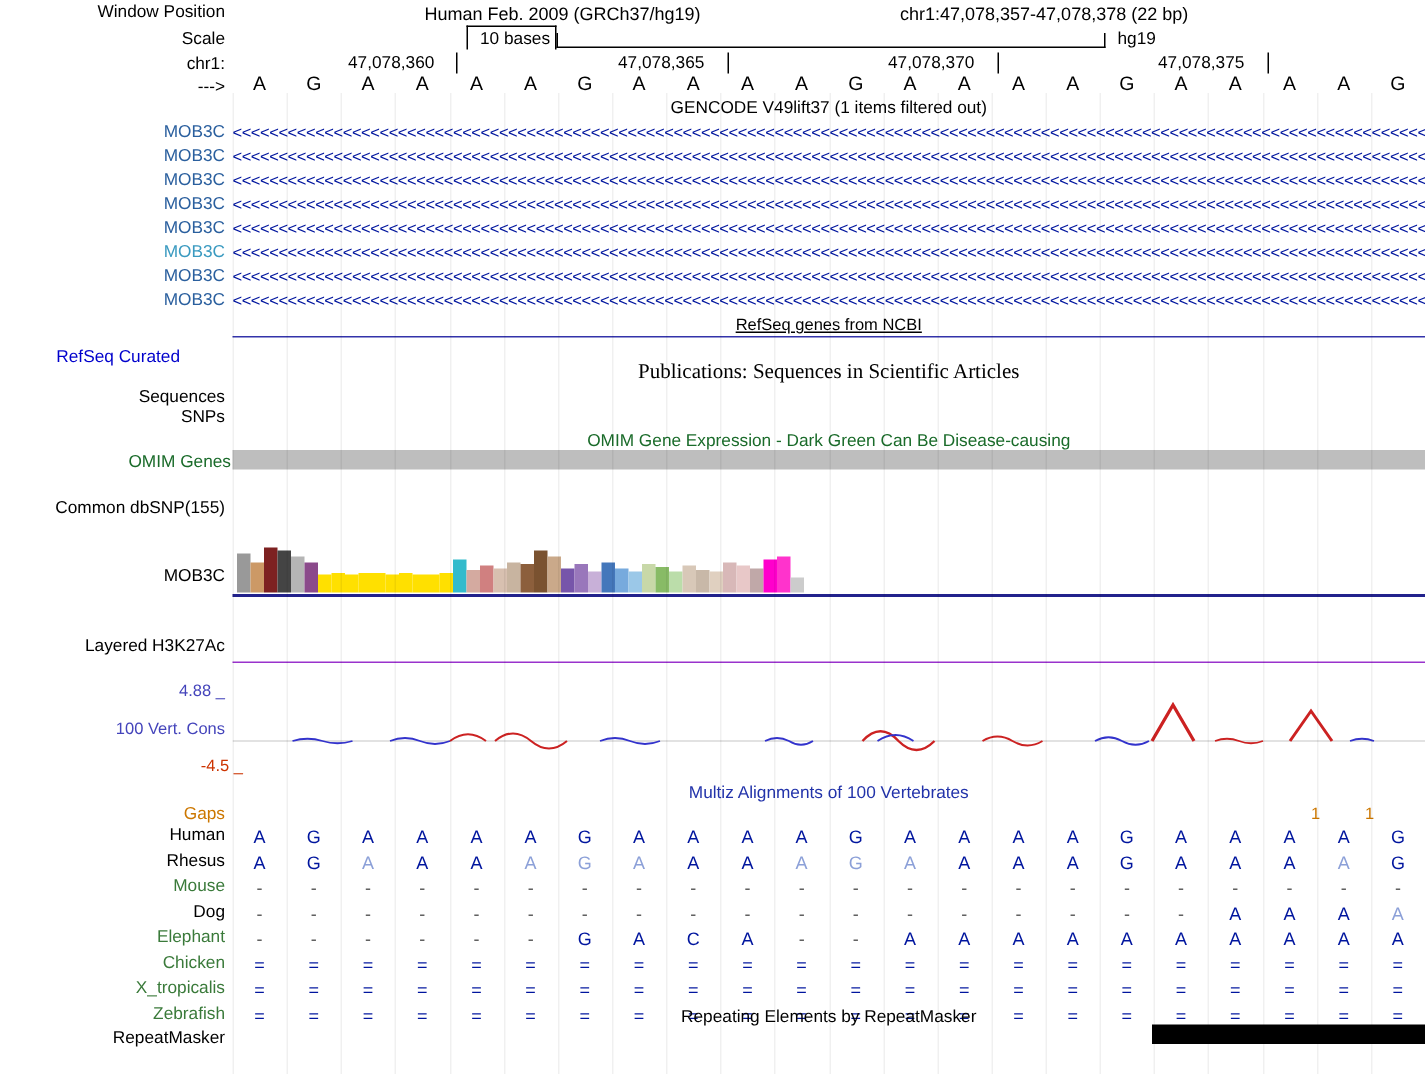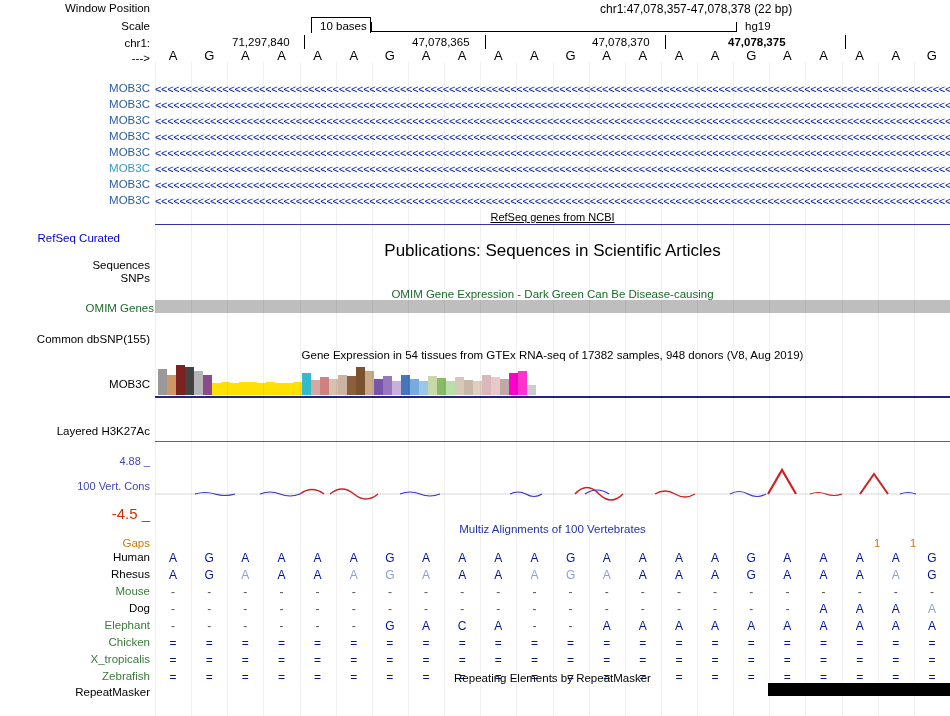--- a/index.html
+++ b/index.html
@@ -71,38 +71,39 @@
 </head>
 <body>
 
 <div id="browser">
 
   <div class="lbl" style="left:0;top:2px;width:150px;">Window Position</div>
   <div class="lbl" style="left:0;top:20px;width:150px;">Scale</div>
   <div class="lbl" style="left:0;top:37px;width:150px;">chr1:</div>
   <div class="lbl" style="left:0;top:52px;width:150px;">---&gt;</div>
 
+  <div class="ctr" style="left:155px;top:2px;width:440px;font-size:12px;">Human Feb. 2009 (GRCh37/hg19)</div>
   <div class="lft" style="left:600px;top:2px;font-size:12px;">chr1:47,078,357-47,078,378 (22 bp)</div>
 
   <div class="lft" style="left:320px;top:20px;font-size:11.5px;">10 bases</div>
   <div class="lft" style="left:745px;top:20px;font-size:11.5px;">hg19</div>
   <div style="position:absolute;left:311px;top:17px;width:60px;border-top:1px solid #000;"></div>
   <div style="position:absolute;left:311px;top:17px;height:16px;border-left:1px solid #000;"></div>
   <div style="position:absolute;left:370px;top:17px;height:16px;border-left:1px solid #000;"></div>
   <div style="position:absolute;left:371px;top:31px;width:366px;border-top:1px solid #000;"></div>
   <div style="position:absolute;left:371px;top:22px;height:10px;border-left:1px solid #000;"></div>
   <div style="position:absolute;left:736px;top:22px;height:10px;border-left:1px solid #000;"></div>
 
-  <div class="lft" style="left:232px;top:36px;font-size:11.5px;">71,297,840</div>
+  <div class="lft" style="left:232px;top:36px;font-size:11.5px;">47,078,360</div>
   <div style="position:absolute;left:304px;top:35px;height:14px;border-left:1px solid #000;"></div>
   <div class="lft" style="left:412px;top:36px;font-size:11.5px;">47,078,365</div>
   <div style="position:absolute;left:485px;top:35px;height:14px;border-left:1px solid #000;"></div>
   <div class="lft" style="left:592px;top:36px;font-size:11.5px;">47,078,370</div>
   <div style="position:absolute;left:665px;top:35px;height:14px;border-left:1px solid #000;"></div>
-  <div class="lft" style="left:728px;top:36px;font-size:11.5px;font-weight:bold;">47,078,375</div>
+  <div class="lft" style="left:772px;top:36px;font-size:11.5px;">47,078,375</div>
   <div style="position:absolute;left:845px;top:35px;height:14px;border-left:1px solid #000;"></div>
 
   <div class="seqrow" id="base-seq" style="top: 48px; font-size: 13px; position: absolute; height: 16px; display: block;">
       <span style="position: absolute; left: 0.0681818px; width: 36px;">A</span>
       <span style="position: absolute; left: 36.2045px; width: 36px;">G</span>
       <span style="position: absolute; left: 72.3409px; width: 36px;">A</span>
       <span style="position: absolute; left: 108.477px; width: 36px;">A</span>
       <span style="position: absolute; left: 144.614px; width: 36px;">A</span>
       <span style="position: absolute; left: 180.75px; width: 36px;">A</span>
       <span style="position: absolute; left: 216.886px; width: 36px;">G</span>
@@ -116,20 +117,21 @@
       <span style="position: absolute; left: 505.977px; width: 36px;">A</span>
       <span style="position: absolute; left: 542.114px; width: 36px;">A</span>
       <span style="position: absolute; left: 578.25px; width: 36px;">G</span>
       <span style="position: absolute; left: 614.386px; width: 36px;">A</span>
       <span style="position: absolute; left: 650.523px; width: 36px;">A</span>
       <span style="position: absolute; left: 686.659px; width: 36px;">A</span>
       <span style="position: absolute; left: 722.795px; width: 36px;">A</span>
       <span style="position: absolute; left: 758.932px; width: 36px;">G</span>
     </div>
 
+  <div class="centerlabel" style="top:66px;font-size:11.5px;">GENCODE V49lift37 (1 items filtered out)</div>
   <div id="gencode-rows">
       <div class="lbl" style="left: 0px; top: 82px; width: 150px; color: rgb(42, 95, 158);">MOB3C</div>
       <div class="arrowline" style="top: 83px;">&lt;&lt;&lt;&lt;&lt;&lt;&lt;&lt;&lt;&lt;&lt;&lt;&lt;&lt;&lt;&lt;&lt;&lt;&lt;&lt;&lt;&lt;&lt;&lt;&lt;&lt;&lt;&lt;&lt;&lt;&lt;&lt;&lt;&lt;&lt;&lt;&lt;&lt;&lt;&lt;&lt;&lt;&lt;&lt;&lt;&lt;&lt;&lt;&lt;&lt;&lt;&lt;&lt;&lt;&lt;&lt;&lt;&lt;&lt;&lt;&lt;&lt;&lt;&lt;&lt;&lt;&lt;&lt;&lt;&lt;&lt;&lt;&lt;&lt;&lt;&lt;&lt;&lt;&lt;&lt;&lt;&lt;&lt;&lt;&lt;&lt;&lt;&lt;&lt;&lt;&lt;&lt;&lt;&lt;&lt;&lt;&lt;&lt;&lt;&lt;&lt;&lt;&lt;&lt;&lt;&lt;&lt;&lt;&lt;&lt;&lt;&lt;&lt;&lt;&lt;&lt;&lt;&lt;&lt;&lt;&lt;&lt;&lt;&lt;&lt;&lt;&lt;&lt;&lt;&lt;&lt;&lt;&lt;&lt;&lt;&lt;&lt;&lt;&lt;&lt;&lt;&lt;&lt;&lt;&lt;&lt;&lt;&lt;&lt;&lt;&lt;&lt;&lt;&lt;&lt;&lt;&lt;&lt;&lt;&lt;</div>
       <div class="lbl" style="left: 0px; top: 98px; width: 150px; color: rgb(42, 95, 158);">MOB3C</div>
       <div class="arrowline" style="top: 99px;">&lt;&lt;&lt;&lt;&lt;&lt;&lt;&lt;&lt;&lt;&lt;&lt;&lt;&lt;&lt;&lt;&lt;&lt;&lt;&lt;&lt;&lt;&lt;&lt;&lt;&lt;&lt;&lt;&lt;&lt;&lt;&lt;&lt;&lt;&lt;&lt;&lt;&lt;&lt;&lt;&lt;&lt;&lt;&lt;&lt;&lt;&lt;&lt;&lt;&lt;&lt;&lt;&lt;&lt;&lt;&lt;&lt;&lt;&lt;&lt;&lt;&lt;&lt;&lt;&lt;&lt;&lt;&lt;&lt;&lt;&lt;&lt;&lt;&lt;&lt;&lt;&lt;&lt;&lt;&lt;&lt;&lt;&lt;&lt;&lt;&lt;&lt;&lt;&lt;&lt;&lt;&lt;&lt;&lt;&lt;&lt;&lt;&lt;&lt;&lt;&lt;&lt;&lt;&lt;&lt;&lt;&lt;&lt;&lt;&lt;&lt;&lt;&lt;&lt;&lt;&lt;&lt;&lt;&lt;&lt;&lt;&lt;&lt;&lt;&lt;&lt;&lt;&lt;&lt;&lt;&lt;&lt;&lt;&lt;&lt;&lt;&lt;&lt;&lt;&lt;&lt;&lt;&lt;&lt;&lt;&lt;&lt;&lt;&lt;&lt;&lt;&lt;&lt;&lt;&lt;&lt;&lt;&lt;&lt;&lt;</div>
       <div class="lbl" style="left: 0px; top: 114px; width: 150px; color: rgb(42, 95, 158);">MOB3C</div>
       <div class="arrowline" style="top: 115px;">&lt;&lt;&lt;&lt;&lt;&lt;&lt;&lt;&lt;&lt;&lt;&lt;&lt;&lt;&lt;&lt;&lt;&lt;&lt;&lt;&lt;&lt;&lt;&lt;&lt;&lt;&lt;&lt;&lt;&lt;&lt;&lt;&lt;&lt;&lt;&lt;&lt;&lt;&lt;&lt;&lt;&lt;&lt;&lt;&lt;&lt;&lt;&lt;&lt;&lt;&lt;&lt;&lt;&lt;&lt;&lt;&lt;&lt;&lt;&lt;&lt;&lt;&lt;&lt;&lt;&lt;&lt;&lt;&lt;&lt;&lt;&lt;&lt;&lt;&lt;&lt;&lt;&lt;&lt;&lt;&lt;&lt;&lt;&lt;&lt;&lt;&lt;&lt;&lt;&lt;&lt;&lt;&lt;&lt;&lt;&lt;&lt;&lt;&lt;&lt;&lt;&lt;&lt;&lt;&lt;&lt;&lt;&lt;&lt;&lt;&lt;&lt;&lt;&lt;&lt;&lt;&lt;&lt;&lt;&lt;&lt;&lt;&lt;&lt;&lt;&lt;&lt;&lt;&lt;&lt;&lt;&lt;&lt;&lt;&lt;&lt;&lt;&lt;&lt;&lt;&lt;&lt;&lt;&lt;&lt;&lt;&lt;&lt;&lt;&lt;&lt;&lt;&lt;&lt;&lt;&lt;&lt;&lt;&lt;&lt;</div>
       <div class="lbl" style="left: 0px; top: 130px; width: 150px; color: rgb(42, 95, 158);">MOB3C</div>
       <div class="arrowline" style="top: 131px;">&lt;&lt;&lt;&lt;&lt;&lt;&lt;&lt;&lt;&lt;&lt;&lt;&lt;&lt;&lt;&lt;&lt;&lt;&lt;&lt;&lt;&lt;&lt;&lt;&lt;&lt;&lt;&lt;&lt;&lt;&lt;&lt;&lt;&lt;&lt;&lt;&lt;&lt;&lt;&lt;&lt;&lt;&lt;&lt;&lt;&lt;&lt;&lt;&lt;&lt;&lt;&lt;&lt;&lt;&lt;&lt;&lt;&lt;&lt;&lt;&lt;&lt;&lt;&lt;&lt;&lt;&lt;&lt;&lt;&lt;&lt;&lt;&lt;&lt;&lt;&lt;&lt;&lt;&lt;&lt;&lt;&lt;&lt;&lt;&lt;&lt;&lt;&lt;&lt;&lt;&lt;&lt;&lt;&lt;&lt;&lt;&lt;&lt;&lt;&lt;&lt;&lt;&lt;&lt;&lt;&lt;&lt;&lt;&lt;&lt;&lt;&lt;&lt;&lt;&lt;&lt;&lt;&lt;&lt;&lt;&lt;&lt;&lt;&lt;&lt;&lt;&lt;&lt;&lt;&lt;&lt;&lt;&lt;&lt;&lt;&lt;&lt;&lt;&lt;&lt;&lt;&lt;&lt;&lt;&lt;&lt;&lt;&lt;&lt;&lt;&lt;&lt;&lt;&lt;&lt;&lt;&lt;&lt;&lt;&lt;</div>
       <div class="lbl" style="left: 0px; top: 146px; width: 150px; color: rgb(42, 95, 158);">MOB3C</div>
@@ -139,31 +141,30 @@
       <div class="lbl" style="left: 0px; top: 178px; width: 150px; color: rgb(42, 95, 158);">MOB3C</div>
       <div class="arrowline" style="top: 179px;">&lt;&lt;&lt;&lt;&lt;&lt;&lt;&lt;&lt;&lt;&lt;&lt;&lt;&lt;&lt;&lt;&lt;&lt;&lt;&lt;&lt;&lt;&lt;&lt;&lt;&lt;&lt;&lt;&lt;&lt;&lt;&lt;&lt;&lt;&lt;&lt;&lt;&lt;&lt;&lt;&lt;&lt;&lt;&lt;&lt;&lt;&lt;&lt;&lt;&lt;&lt;&lt;&lt;&lt;&lt;&lt;&lt;&lt;&lt;&lt;&lt;&lt;&lt;&lt;&lt;&lt;&lt;&lt;&lt;&lt;&lt;&lt;&lt;&lt;&lt;&lt;&lt;&lt;&lt;&lt;&lt;&lt;&lt;&lt;&lt;&lt;&lt;&lt;&lt;&lt;&lt;&lt;&lt;&lt;&lt;&lt;&lt;&lt;&lt;&lt;&lt;&lt;&lt;&lt;&lt;&lt;&lt;&lt;&lt;&lt;&lt;&lt;&lt;&lt;&lt;&lt;&lt;&lt;&lt;&lt;&lt;&lt;&lt;&lt;&lt;&lt;&lt;&lt;&lt;&lt;&lt;&lt;&lt;&lt;&lt;&lt;&lt;&lt;&lt;&lt;&lt;&lt;&lt;&lt;&lt;&lt;&lt;&lt;&lt;&lt;&lt;&lt;&lt;&lt;&lt;&lt;&lt;&lt;&lt;&lt;</div>
       <div class="lbl" style="left: 0px; top: 194px; width: 150px; color: rgb(42, 95, 158);">MOB3C</div>
       <div class="arrowline" style="top: 195px;">&lt;&lt;&lt;&lt;&lt;&lt;&lt;&lt;&lt;&lt;&lt;&lt;&lt;&lt;&lt;&lt;&lt;&lt;&lt;&lt;&lt;&lt;&lt;&lt;&lt;&lt;&lt;&lt;&lt;&lt;&lt;&lt;&lt;&lt;&lt;&lt;&lt;&lt;&lt;&lt;&lt;&lt;&lt;&lt;&lt;&lt;&lt;&lt;&lt;&lt;&lt;&lt;&lt;&lt;&lt;&lt;&lt;&lt;&lt;&lt;&lt;&lt;&lt;&lt;&lt;&lt;&lt;&lt;&lt;&lt;&lt;&lt;&lt;&lt;&lt;&lt;&lt;&lt;&lt;&lt;&lt;&lt;&lt;&lt;&lt;&lt;&lt;&lt;&lt;&lt;&lt;&lt;&lt;&lt;&lt;&lt;&lt;&lt;&lt;&lt;&lt;&lt;&lt;&lt;&lt;&lt;&lt;&lt;&lt;&lt;&lt;&lt;&lt;&lt;&lt;&lt;&lt;&lt;&lt;&lt;&lt;&lt;&lt;&lt;&lt;&lt;&lt;&lt;&lt;&lt;&lt;&lt;&lt;&lt;&lt;&lt;&lt;&lt;&lt;&lt;&lt;&lt;&lt;&lt;&lt;&lt;&lt;&lt;&lt;&lt;&lt;&lt;&lt;&lt;&lt;&lt;&lt;&lt;&lt;&lt;</div>
     </div>
 
   <div class="centerlabel" style="top:211px;font-size:11px;text-decoration:underline;">RefSeq genes from NCBI</div>
   <div class="lbl" style="left:0;top:232px;width:120px;color:#0000cc;text-align:right;">RefSeq Curated</div>
   <div style="position:absolute;left:155px;top:224px;width:795px;border-top:1px solid #3333aa;"></div>
 
-  <div class="centerlabel" style="top:241px;font-size:17px;">Publications: Sequences in Scientific Articles</div>
+  <div class="centerlabel" style="top:241px;font-size:14px;font-family:Liberation Serif, serif;">Publications: Sequences in Scientific Articles</div>
   <div class="lbl" style="left:0;top:259px;width:150px;">Sequences</div>
   <div class="lbl" style="left:0;top:272px;width:150px;">SNPs</div>
 
   <div class="centerlabel" style="top:288px;font-size:11.5px;color:#1a6b2a;">OMIM Gene Expression - Dark Green Can Be Disease-causing</div>
   <div class="lbl" style="left:4px;top:302px;width:150px;color:#1a6b2a;">OMIM Genes</div>
   <div class="graybar" style="top:300px;"></div>
 
   <div class="lbl" style="left:0;top:333px;width:150px;">Common dbSNP(155)</div>
 
-  <div class="centerlabel" style="top:349px;font-size:11.5px;">Gene Expression in 54 tissues from GTEx RNA-seq of 17382 samples, 948 donors (V8, Aug 2019)</div>
   <div class="lbl" style="left:0;top:378px;width:150px;">MOB3C</div>
   <div id="gtex-chart" style="position:absolute;left:158px;top:362px;width:390px;height:33px;">
       <div class="gtexbar" style="left: 0px; height: 26px; background: rgb(153, 153, 153);"></div>
       <div class="gtexbar" style="left: 9px; height: 20px; background: rgb(204, 153, 102);"></div>
       <div class="gtexbar" style="left: 18px; height: 30px; background: rgb(125, 33, 33);"></div>
       <div class="gtexbar" style="left: 27px; height: 28px; background: rgb(68, 68, 68);"></div>
       <div class="gtexbar" style="left: 36px; height: 24px; background: rgb(181, 181, 181);"></div>
       <div class="gtexbar" style="left: 45px; height: 20px; background: rgb(139, 74, 139);"></div>
       <div class="gtexbar" style="left: 54px; height: 12px; background: rgb(255, 224, 0);"></div>
       <div class="gtexbar" style="left: 63px; height: 13px; background: rgb(255, 224, 0);"></div>
@@ -202,21 +203,21 @@
       <div class="gtexbar" style="left: 360px; height: 24px; background: rgb(255, 51, 204);"></div>
       <div class="gtexbar" style="left: 369px; height: 10px; background: rgb(204, 204, 204);"></div>
     </div>
   <div style="position:absolute;left:155px;top:396px;width:795px;border-top:2px solid #22228c;"></div>
 
   <div class="lbl" style="left:0;top:425px;width:150px;">Layered H3K27Ac</div>
   <div style="position:absolute;left:155px;top:441px;width:795px;border-top:1px solid #9932cc;"></div>
 
   <div class="lbl" style="left:0;top:455px;width:150px;color:#4444bb;font-size:11px;">4.88 _</div>
   <div class="lbl" style="left:0;top:480px;width:150px;color:#4444bb;font-size:11px;">100 Vert. Cons</div>
-  <div class="lbl" style="left:0;top:505px;width:150px;color:#cc3300;font-size:15px;">-4.5 _</div>
+  <div class="lbl" style="left:12px;top:505px;width:150px;color:#cc3300;font-size:11px;">-4.5 _</div>
 
   <svg style="position:absolute;left:155px;top:452px;" width="795" height="68" viewBox="0 0 795 68">
     <line x1="0" y1="42" x2="795" y2="42" stroke="#d8d8d8" stroke-width="1"></line>
     <path d="M40,42 q10,-3 20,0 q10,3 20,0" fill="none" stroke="#3333cc" stroke-width="1.2"></path>
     <path d="M105,42 q10,-4 20,0 q10,4 20,0" fill="none" stroke="#3333cc" stroke-width="1.2"></path>
     <path d="M145,42 q12,-9 24,0" fill="none" stroke="#cc2222" stroke-width="1.4"></path>
     <path d="M175,42 q12,-10 24,0 q12,10 24,0" fill="none" stroke="#cc2222" stroke-width="1.4"></path>
     <path d="M245,42 q10,-4 20,0 q10,4 20,0" fill="none" stroke="#3333cc" stroke-width="1.2"></path>
     <path d="M355,42 q8,-4 16,0 q8,5 16,0" fill="none" stroke="#3333cc" stroke-width="1.2"></path>
     <path d="M420,42 q12,-13 24,0 q12,12 24,0" fill="none" stroke="#cc2222" stroke-width="1.6"></path>

